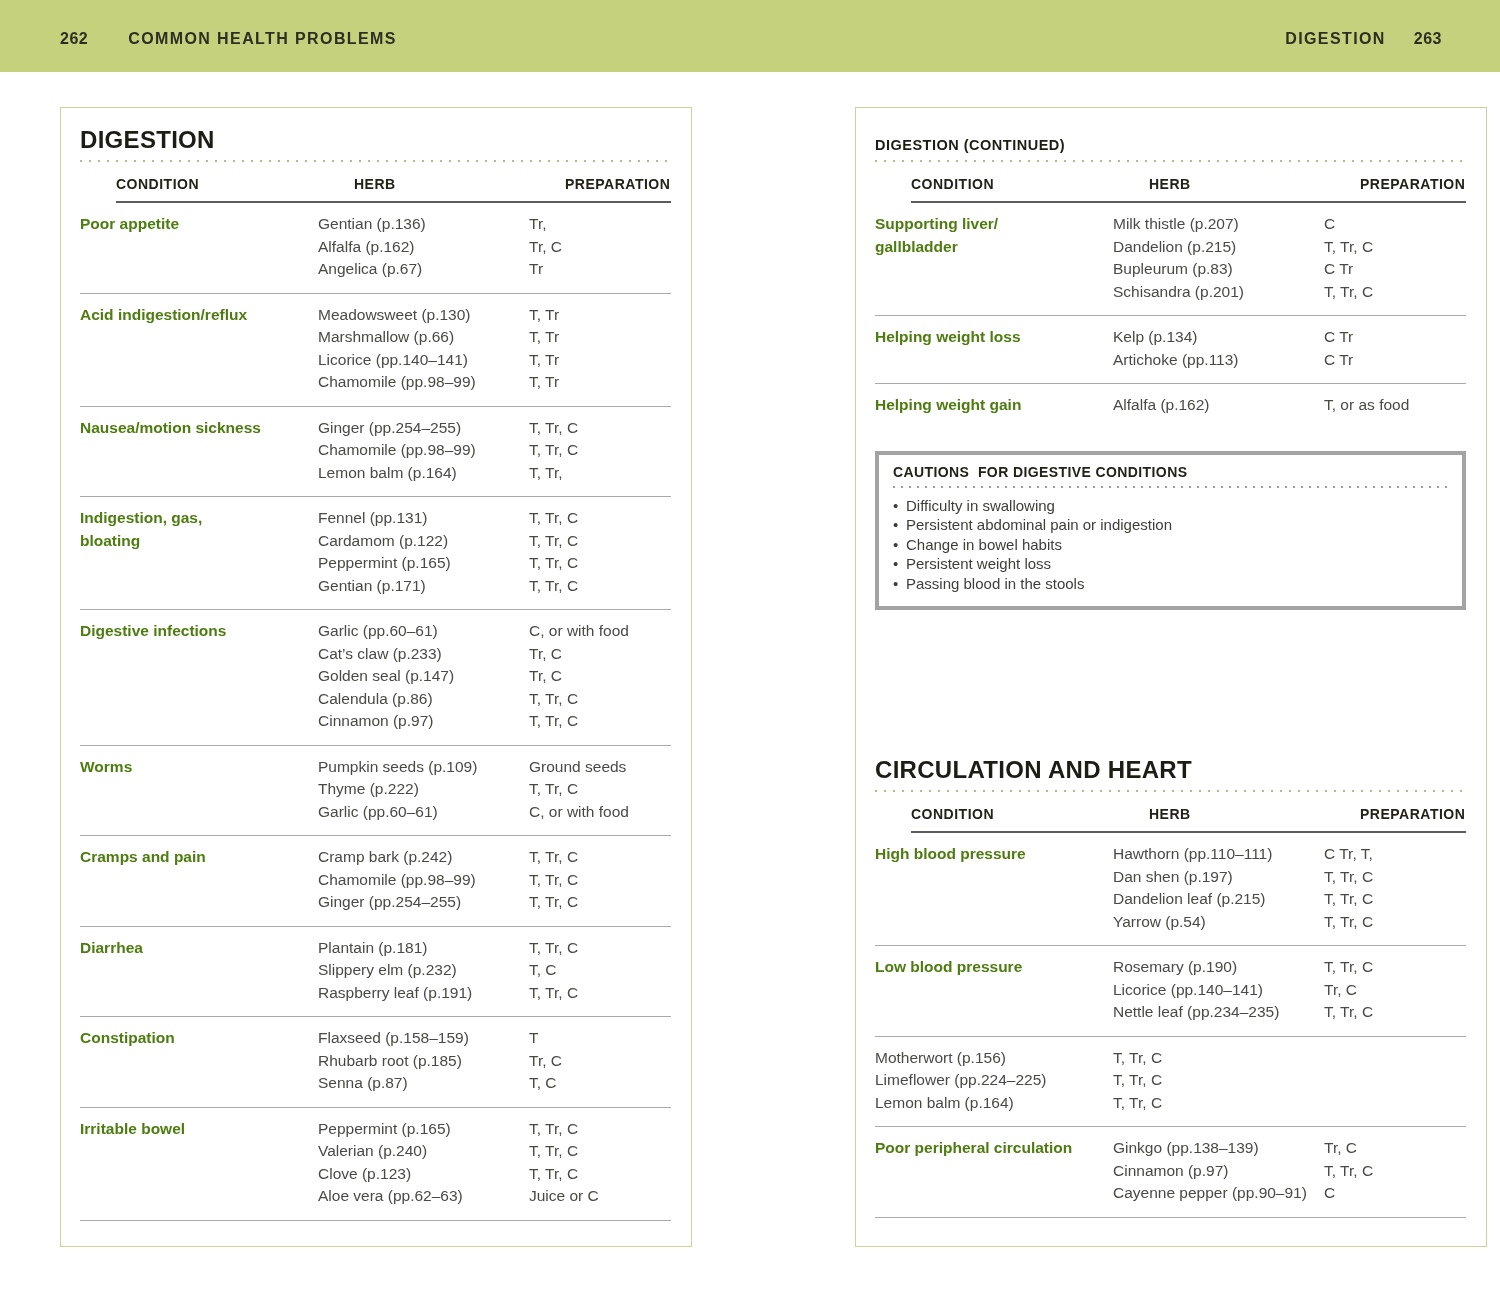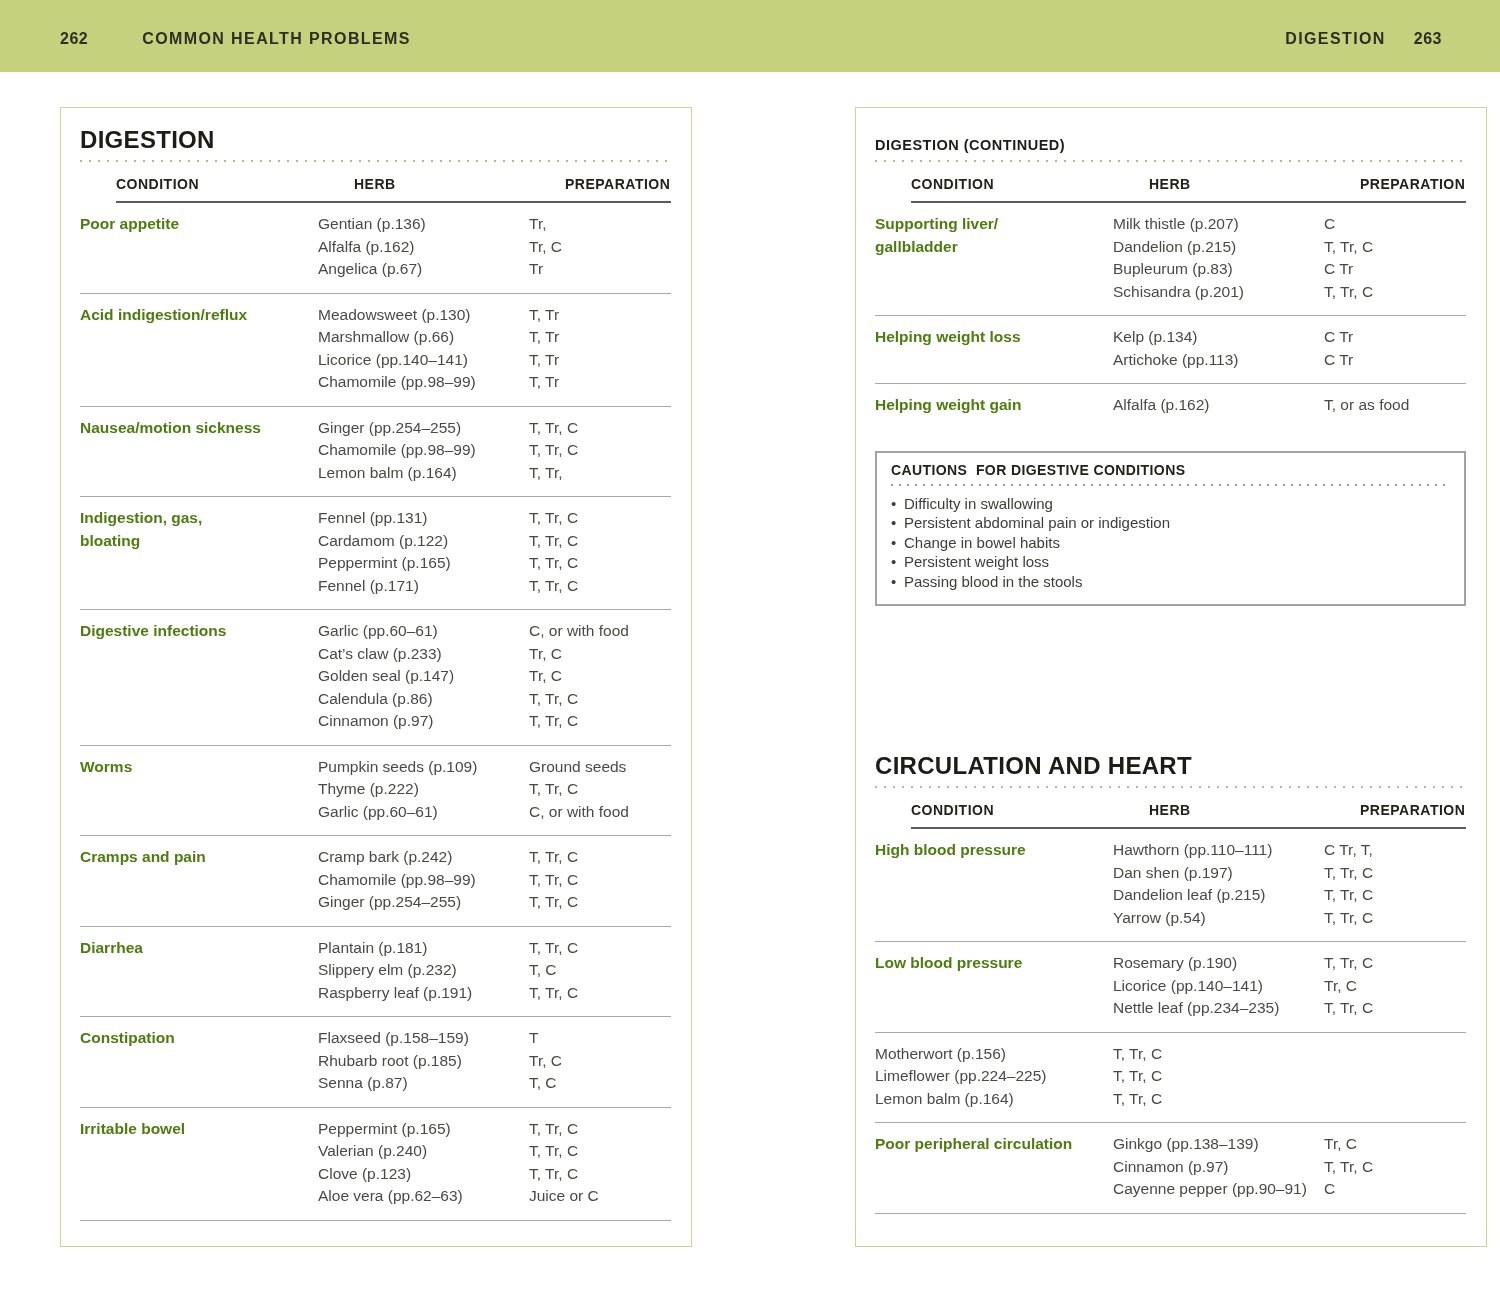--- a/index.html
+++ b/index.html
@@ -20,21 +20,21 @@
     position:relative;
   }
   .header-bar{
     position:absolute;left:0;top:0;width:1500px;height:72px;
     background:var(--header-bg);
     display:flex;align-items:center;justify-content:space-between;
     padding:6px 58px 0 60px;
     font-size:16px;font-weight:bold;letter-spacing:1.4px;color:#2e2e23;
   }
   .hdr-group{display:flex;align-items:baseline;}
-  .hdr-group.left .page-num{margin-right:54px;}
+  .hdr-group.left .page-num{margin-right:40px;}
   .hdr-group.right .page-num{margin-left:28px;text-align:right;}
   .page-num{letter-spacing:0.5px;}
 
   .panel{
     position:absolute;top:107px;width:632px;height:1140px;
     border:1px solid var(--panel-border);background:#fff;
     padding:10px 20px 0 19px;overflow:hidden;
   }
   .panel.left{left:60px;}
   .panel.right{left:855px;}
@@ -63,21 +63,21 @@
     font-size:14px;font-weight:bold;letter-spacing:0.5px;color:#222218;margin-left:36px;
   }
   .trow.data{border-bottom:1px solid var(--rule-light);}
   .tbl.no-bottom-rule .trow.data:last-child{border-bottom:none;}
   .cell{font-size:15.5px;line-height:22.5px;}
   .cell.cond{font-weight:bold;color:#4d7c0f;white-space:pre-line;padding-right:10px;}
   .cell.herbs, .cell.preps{color:var(--body-ink);}
   .cell.herbs div, .cell.preps div{line-height:22.5px;}
 
   .cautions-box{
-    margin-top:22px;border:2px solid #a3a3a3;padding:9px 14px 13px;
+    margin-top:22px;border:4px solid #a3a3a3;padding:9px 14px 13px;
   }
   .cautions-title{font-size:14px;font-weight:bold;letter-spacing:0.4px;color:#222218;white-space:pre-wrap;}
   .cautions-box .dotted{margin:6px 0 8px;}
   .cautions-intro{font-size:15px;line-height:19.5px;color:#3e3e38;}
   .bullet{font-size:15px;line-height:19.5px;color:#3e3e38;position:relative;padding-left:13px;}
   .bullet::before{content:"\2022";position:absolute;left:0;top:0;}
 
   .section-gap{margin-top:138px;}
 </style>
 </head>
@@ -146,21 +146,21 @@
           <div>T, Tr,</div>
         </div>
       </div>
       <div class="trow data">
         <div class="cell cond">Indigestion, gas,
 bloating</div>
         <div class="cell herbs">
           <div>Fennel (pp.131)</div>
           <div>Cardamom (p.122)</div>
           <div>Peppermint (p.165)</div>
-          <div>Fennel (p.171)</div>
+          <div>Gentian (p.171)</div>
         </div>
         <div class="cell preps">
           <div>T, Tr, C</div>
           <div>T, Tr, C</div>
           <div>T, Tr, C</div>
           <div>T, Tr, C</div>
         </div>
       </div>
       <div class="trow data">
         <div class="cell cond">Digestive infections</div>

